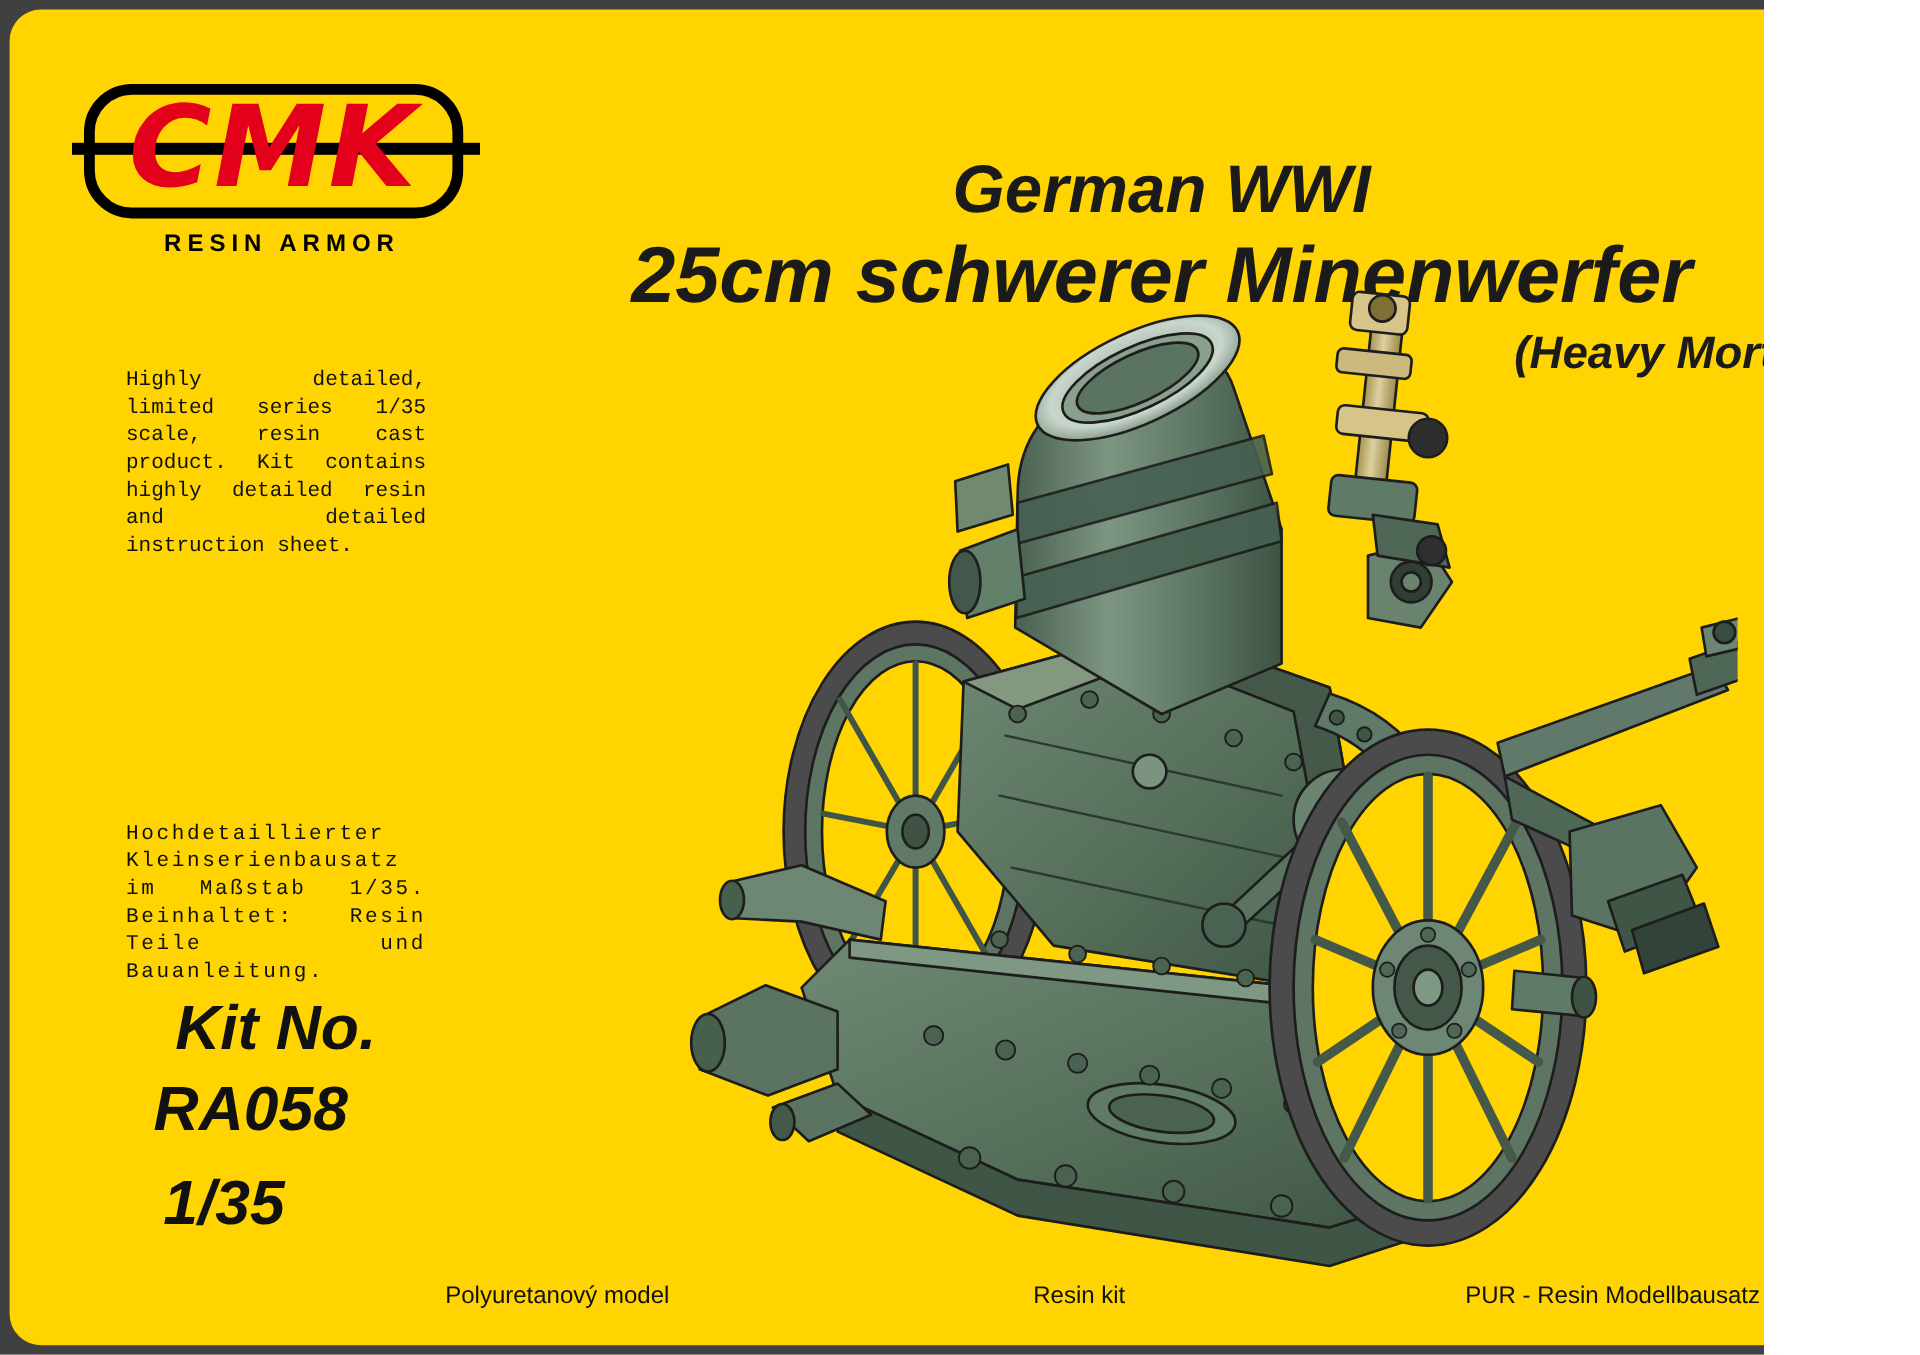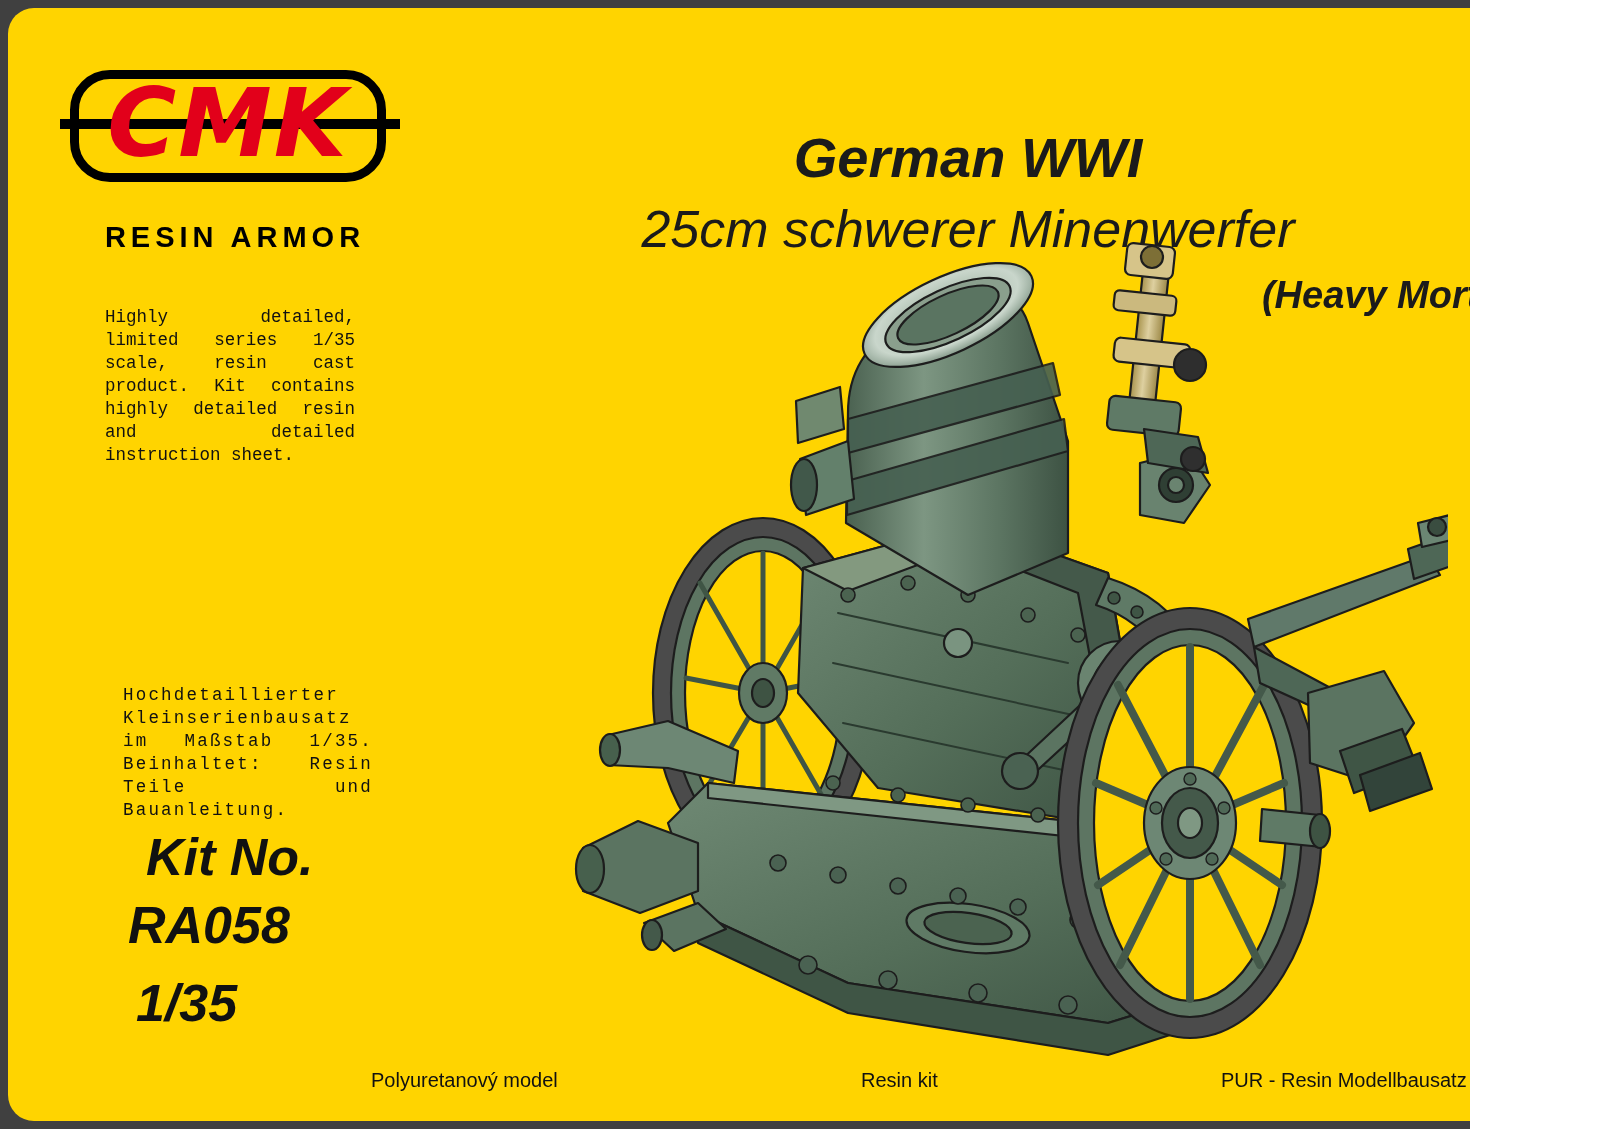--- a/index.html
+++ b/index.html
@@ -70,24 +70,23 @@
     font-style: italic;
   }
   .logo-sub {
     position: absolute;
     left: 0px;
     top: 122px;
     width: 350px;
     text-align: center;
     font-family: "Liberation Sans", sans-serif;
     font-weight: bold;
-    font-size: 29px;
+    font-size: 20px;
     letter-spacing: 5px;
     color: #000;
-    margin-top: 29px;
   }
 
   
   .title-block {
     position: absolute;
     left: 400px;
     top: 72px;
     width: 1120px;
     text-align: center;
     color: #1b1b1b;
@@ -96,23 +95,23 @@
     font-family: "Liberation Sans", sans-serif;
     font-weight: bold;
     font-style: italic;
     font-size: 56px;
     line-height: 62px;
     letter-spacing: 0px;
     margin-top: 47px;
   }
   .title-line2 {
     font-family: "Liberation Sans", sans-serif;
-    font-weight: normal;
+    font-weight: bold;
     font-style: italic;
-    font-size: 52px;
+    font-size: 66px;
     line-height: 80px;
     letter-spacing: 0px;
   }
   .title-line3 {
     font-family: "Liberation Sans", sans-serif;
     font-weight: bold;
     font-style: italic;
     font-size: 38px;
     line-height: 52px;
     text-align: right;
@@ -124,21 +123,21 @@
     position: absolute;
     width: 250px;
     color: #111;
     font-family: Liberation Mono, monospace;
     font-size: 17.5px;
     line-height: 23px;
     text-align: justify;
   }
   .desc.en { left: 97px; top: 298px; }
   .desc.cz { left: 97px; top: 488px; }
-  .desc.de { left: 97px; top: 676px; margin-left: 18px; }
+  .desc.de { left: 97px; top: 676px; }
   .desc.de .spaced { letter-spacing: 2.2px; }
 
   
   .kitno {
     position: absolute;
     left: 100px;
     top: 820px;
     color: #111;
     font-family: "Liberation Sans", sans-serif;
     font-weight: bold;

